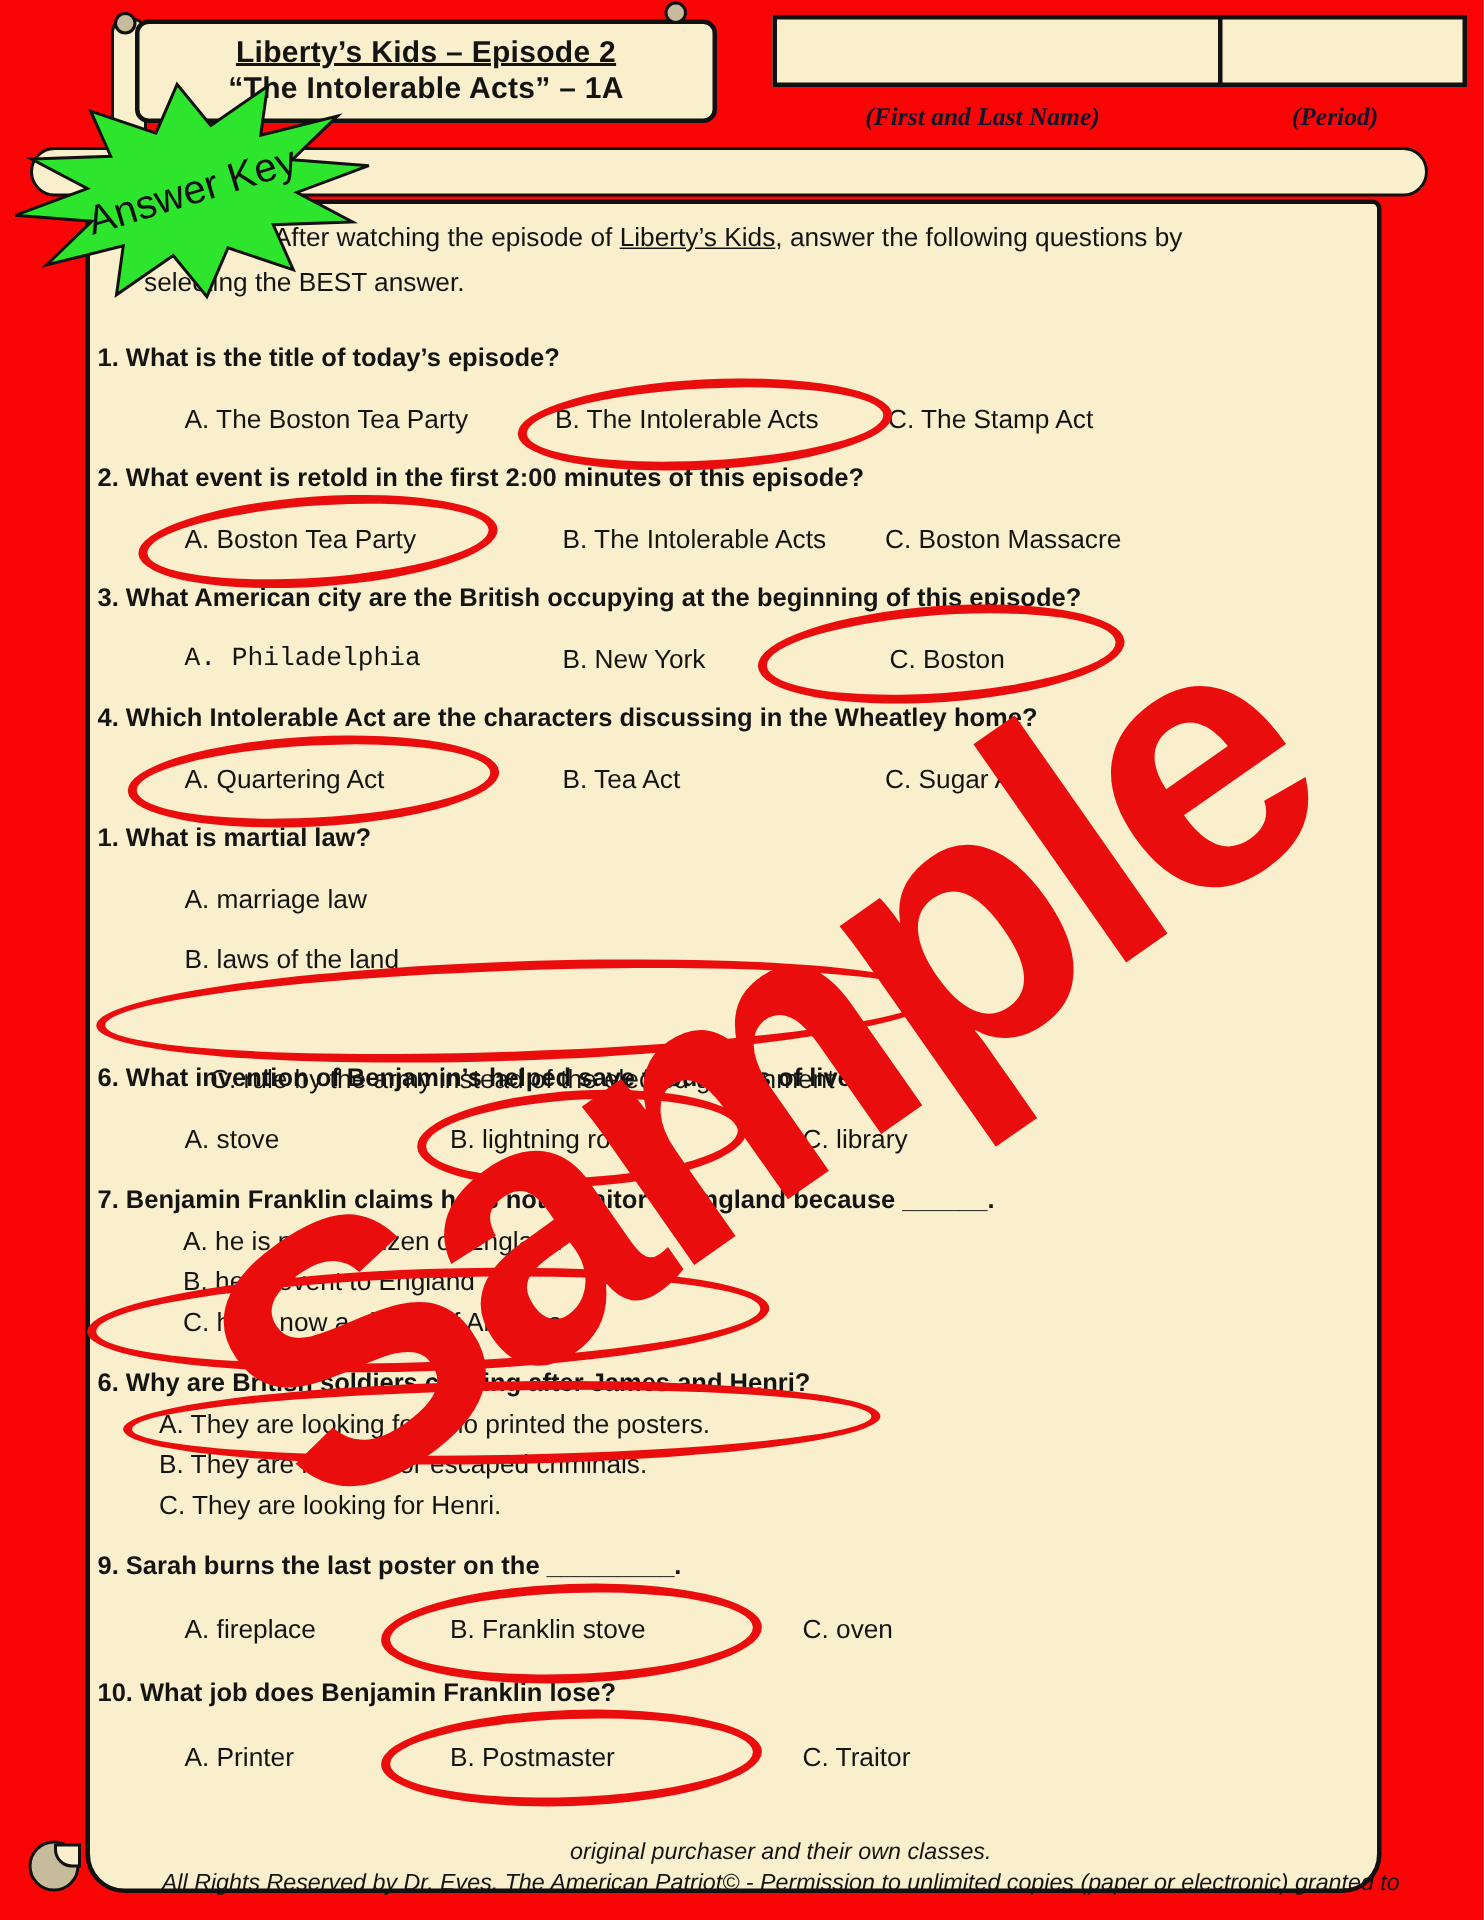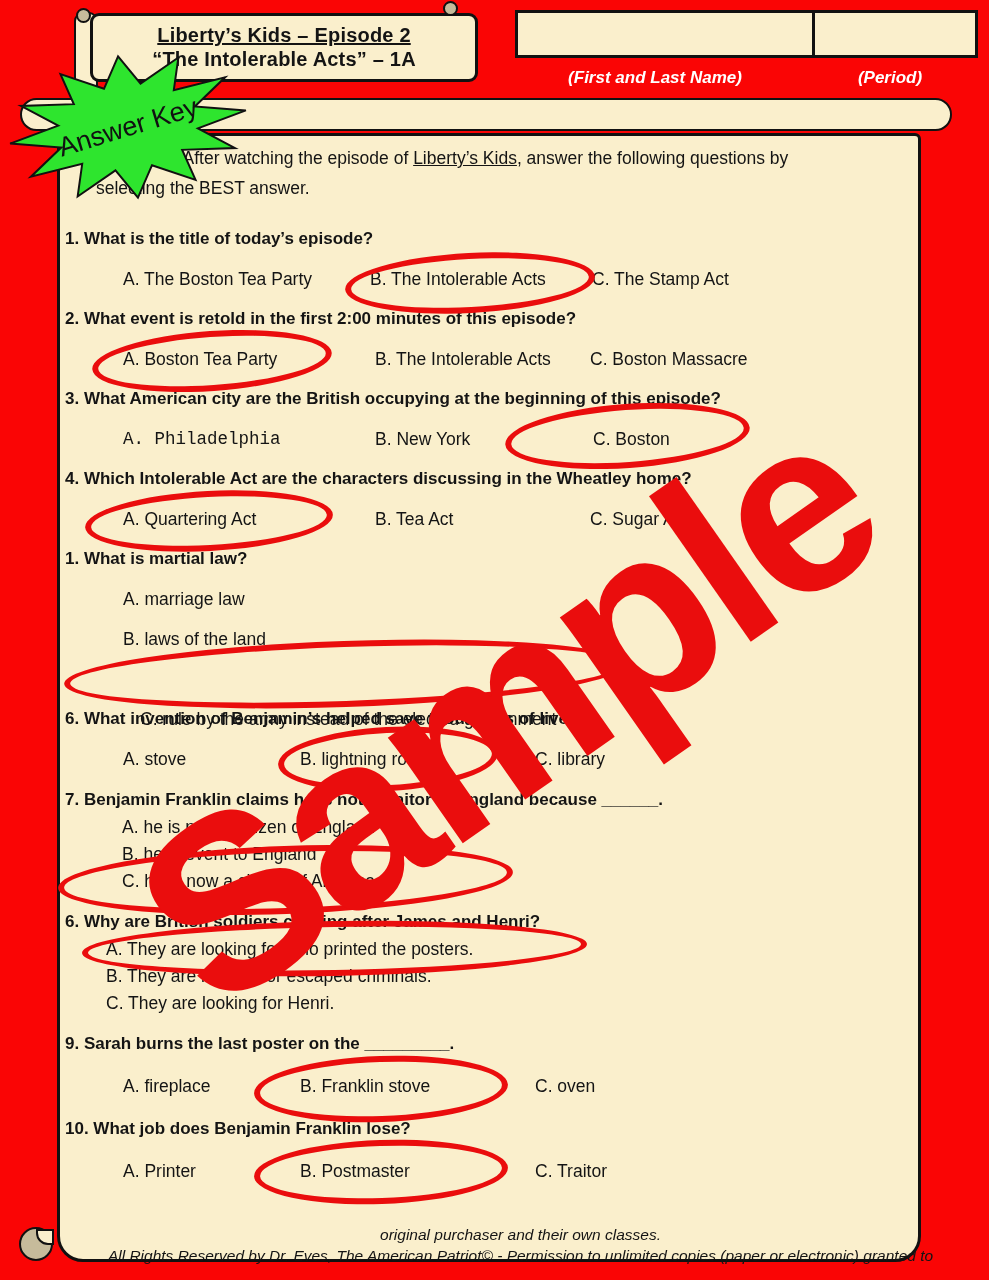--- a/index.html
+++ b/index.html
@@ -26,22 +26,22 @@
     background:var(--cream);border:3px solid #111;border-radius:9px;z-index:3;
     display:flex;flex-direction:column;align-items:center;justify-content:center;gap:1px;}
   .banner-line{font-weight:bold;font-size:20px;letter-spacing:.2px;white-space:nowrap;}
   .banner-line.u{text-decoration:underline;}
   .banner-corner-curl{position:absolute;left:443px;top:1px;width:15px;height:15px;border-radius:50%;
     background:var(--tan);border:2px solid #111;z-index:4;}
   
   .name-box{position:absolute;top:10px;height:48px;background:var(--cream);border:3px solid #111;z-index:2;}
   #name-box{left:515px;width:300px;}
   #period-box{left:812px;width:166px;}
-  .field-label{position:absolute;top:68px;color:#ffffff;font-weight:bold;font-style:italic;
-    font-size:17px;text-align:center;z-index:2;white-space:nowrap;}
+  .field-label{position:absolute;top:68px;color:#0f172a;font-weight:bold;font-style:italic;
+    font-size:17px;text-align:center;z-index:2;white-space:nowrap;font-family:Liberation Serif, serif;}
   #name-label{left:505px;width:300px;}
   #period-label{left:800px;width:180px;}
   
   .scroll-top-bar{position:absolute;left:20px;top:98px;width:932px;height:33px;
     background:var(--cream);border:2px solid #111;border-radius:17px;z-index:1;}
   .worksheet-body{position:absolute;left:57px;top:133px;width:864px;height:1129px;
     background:var(--cream);border:3px solid #111;
     border-radius:6px 6px 26px 26px;z-index:1;}
   .bottom-curl{position:absolute;left:19px;top:1227px;width:34px;height:34px;border-radius:50%;
     background:var(--tan);border:2px solid #111;z-index:6;}

